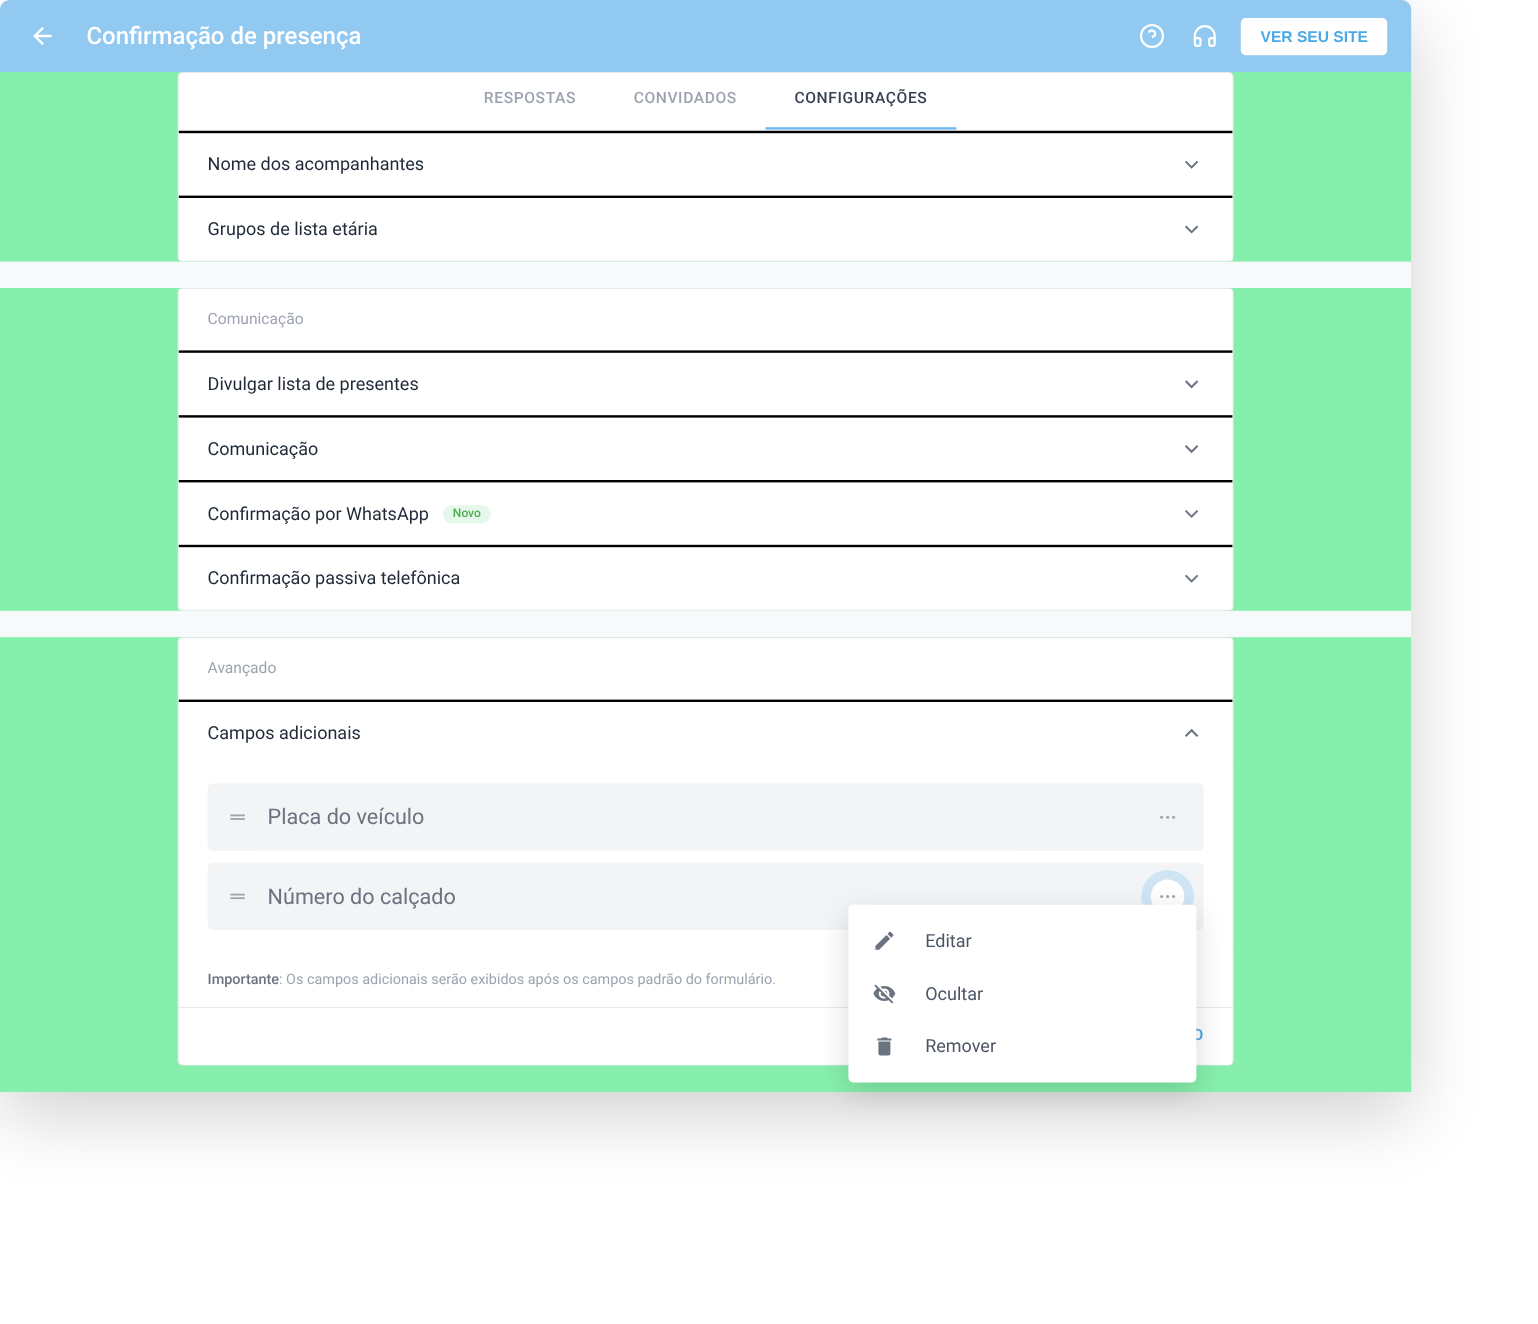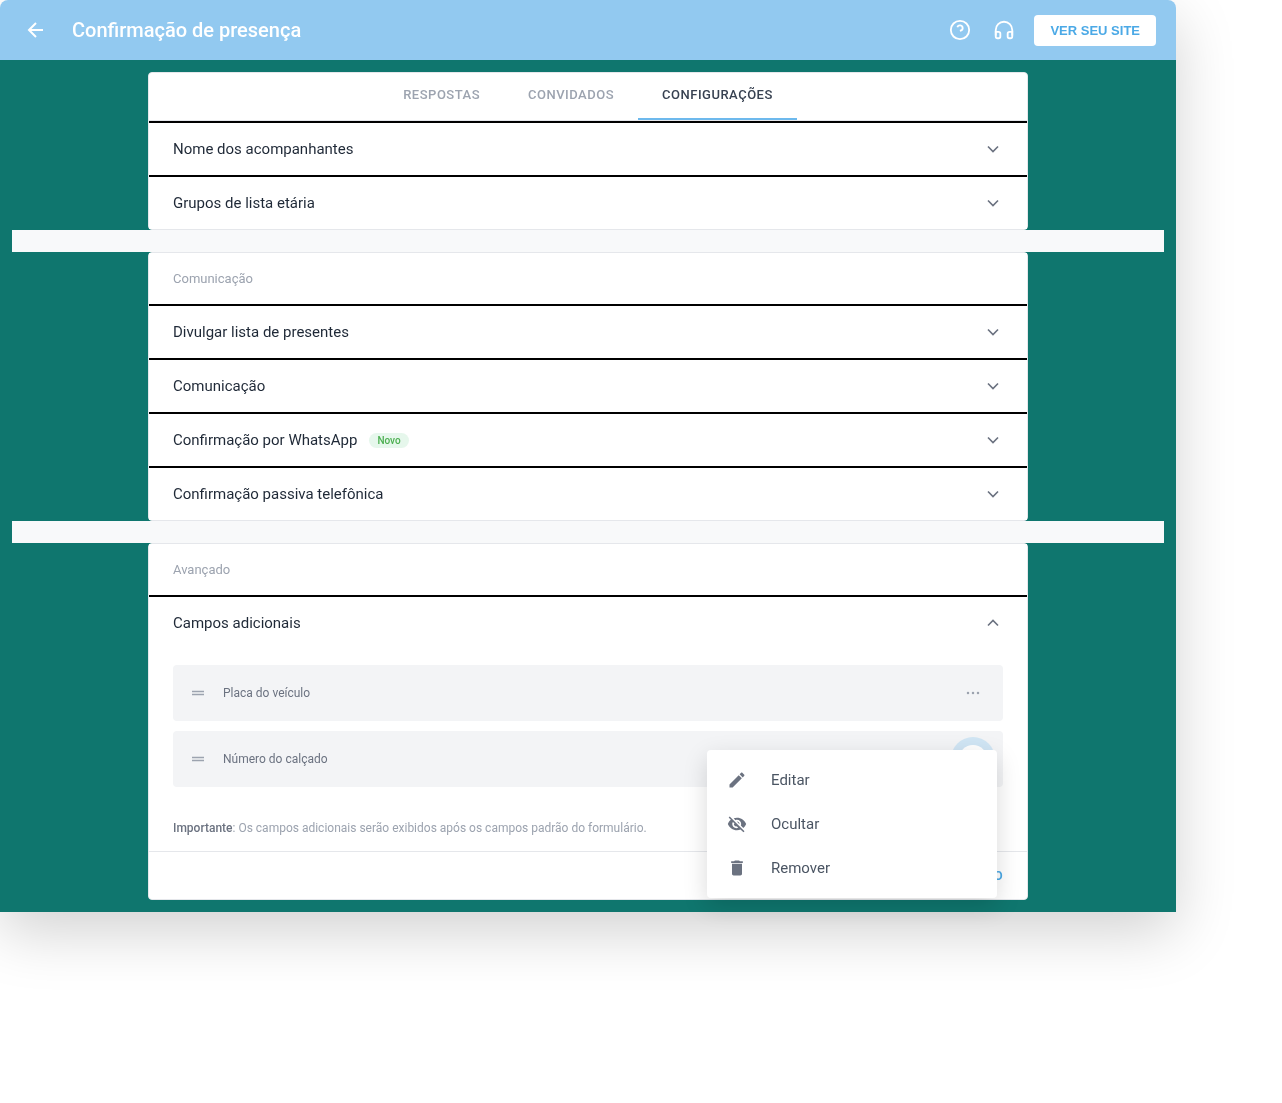--- a/index.html
+++ b/index.html
@@ -63,22 +63,22 @@
       background: #fff;
       color: #4ba9e6;
       border: none;
       border-radius: 4px;
       padding: 8px 16px;
       font-size: 13px;
       font-weight: 600;
       cursor: pointer;
     }
     .content {
-      background: #0f766e;
-      padding: 12px;
+      background: #86efac;
+      padding: 0;
       min-height: 850px;
     }
     .main-card {
       background: #fff;
       margin: 0 auto;
       width: 880px;
       border: 1px solid #e5e7eb;
       border-radius: 4px;
     }
     .tabs {
@@ -155,21 +155,21 @@
       margin-bottom: 10px;
       gap: 16px;
     }
     .drag-handle {
       color: #9ca3af;
       display: flex;
     }
     .drag-handle svg { width: 18px; height: 18px; }
     .field-name {
       flex: 1;
-      font-size: 12px;
+      font-size: 18px;
       color: #6b7280;
     }
     .more-btn {
       color: #9ca3af;
       cursor: pointer;
       display: flex;
       align-items: center;
       justify-content: center;
       width: 28px;
       height: 28px;
@@ -368,21 +368,21 @@
           </div>
         </div>
       </div>
       <div class="footer-note">
         <span class="bold">Importante</span><span>: Os campos adicionais serão exibidos após os campos padrão do formulário.</span>
       </div>
       <div class="footer-actions">
         <div class="add-field-btn">IPO</div>
       </div>
 
-      <div class="popup-menu" style="top:206px; right:30px;">
+      <div class="popup-menu" style="top:222px; right:30px;">
         <div class="menu-item">
           <div class="menu-icon">
             <svg viewBox="0 0 24 24" fill="currentColor">
                 <path d="M3 17.25V21h3.75L17.81 9.94l-3.75-3.75L3 17.25zM20.71 7.04c.39-.39.39-1.02 0-1.41l-2.34-2.34c-.39-.39-1.02-.39-1.41 0l-1.83 1.83 3.75 3.75 1.83-1.83z"></path>
               </svg>
           </div>
           <span>Editar</span>
         </div>
         <div class="menu-item">
           <div class="menu-icon">

